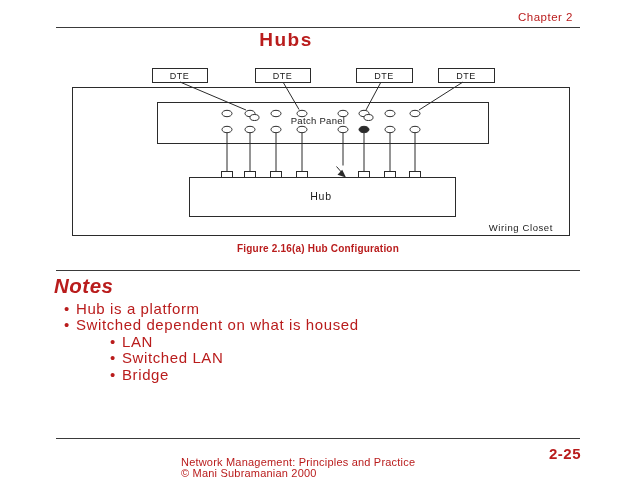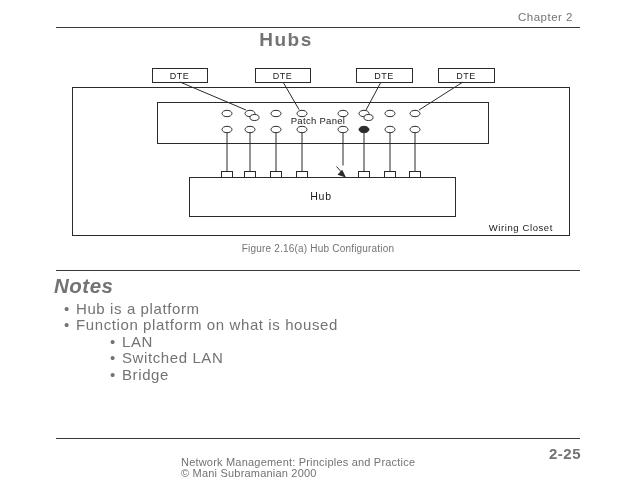--- a/index.html
+++ b/index.html
@@ -1,24 +1,24 @@
 <!DOCTYPE html>
 <html><head>
 <meta charset="utf-8">
 <style>
   html,body{margin:0;padding:0;background:#ffffff;}
   .slide{
     position:relative;width:640px;height:480px;background:#ffffff;
-    font-family:"Liberation Sans",sans-serif;color:#737373;overflow:hidden;
+    font-family:"Liberation Sans",sans-serif;color:#b91c1c;overflow:hidden;
   }
   .abs{position:absolute;}
   .rule{position:absolute;height:1px;background:#3a3a3a;}
   .chapter{top:11px;left:300px;width:273px;text-align:right;font-size:11.5px;letter-spacing:.5px;}
   .title{top:29px;left:0;width:572px;text-align:center;font-size:19px;font-weight:700;letter-spacing:1.5px;}
-  .caption{top:243px;left:0;width:636px;text-align:center;font-size:10px;font-weight:400;letter-spacing:.2px;}
+  .caption{top:243px;left:0;width:636px;text-align:center;font-size:10px;font-weight:700;letter-spacing:.2px;}
   .notes-heading{top:274px;left:54px;font-size:20.5px;font-weight:700;letter-spacing:.5px;font-style:italic;}
   .bullets{top:301px;left:64px;width:520px;font-size:15px;line-height:16.4px;letter-spacing:.6px;}
   .bullet-row{display:flex;}
   .bullet-row.indent{margin-left:46px;}
   .bullet-marker{width:12px;flex:0 0 12px;}
   .footer-text{top:443px;left:181px;font-size:11px;line-height:10.5px;letter-spacing:.2px;margin-top:14px;}
   .page-num{top:445px;left:549px;font-size:15px;font-weight:700;letter-spacing:.5px;}
   svg text{fill:#1a1a1a;font-family:"Liberation Sans",sans-serif;}
 </style>
 </head>
@@ -119,21 +119,21 @@
   <div class="rule" style="top:270px;left:56px;width:524px;"></div>
   <div class="abs notes-heading">Notes</div>
 
   <div class="abs bullets">
     <div class="bullet-row">
       <span class="bullet-marker">•</span>
       <span>Hub is a platform</span>
     </div>
     <div class="bullet-row">
       <span class="bullet-marker">•</span>
-      <span>Function platform on what is housed</span>
+      <span>Switched dependent on what is housed</span>
     </div>
     <div class="bullet-row indent">
       <span class="bullet-marker">•</span>
       <span>LAN</span>
     </div>
     <div class="bullet-row indent">
       <span class="bullet-marker">•</span>
       <span>Switched LAN</span>
     </div>
     <div class="bullet-row indent">

